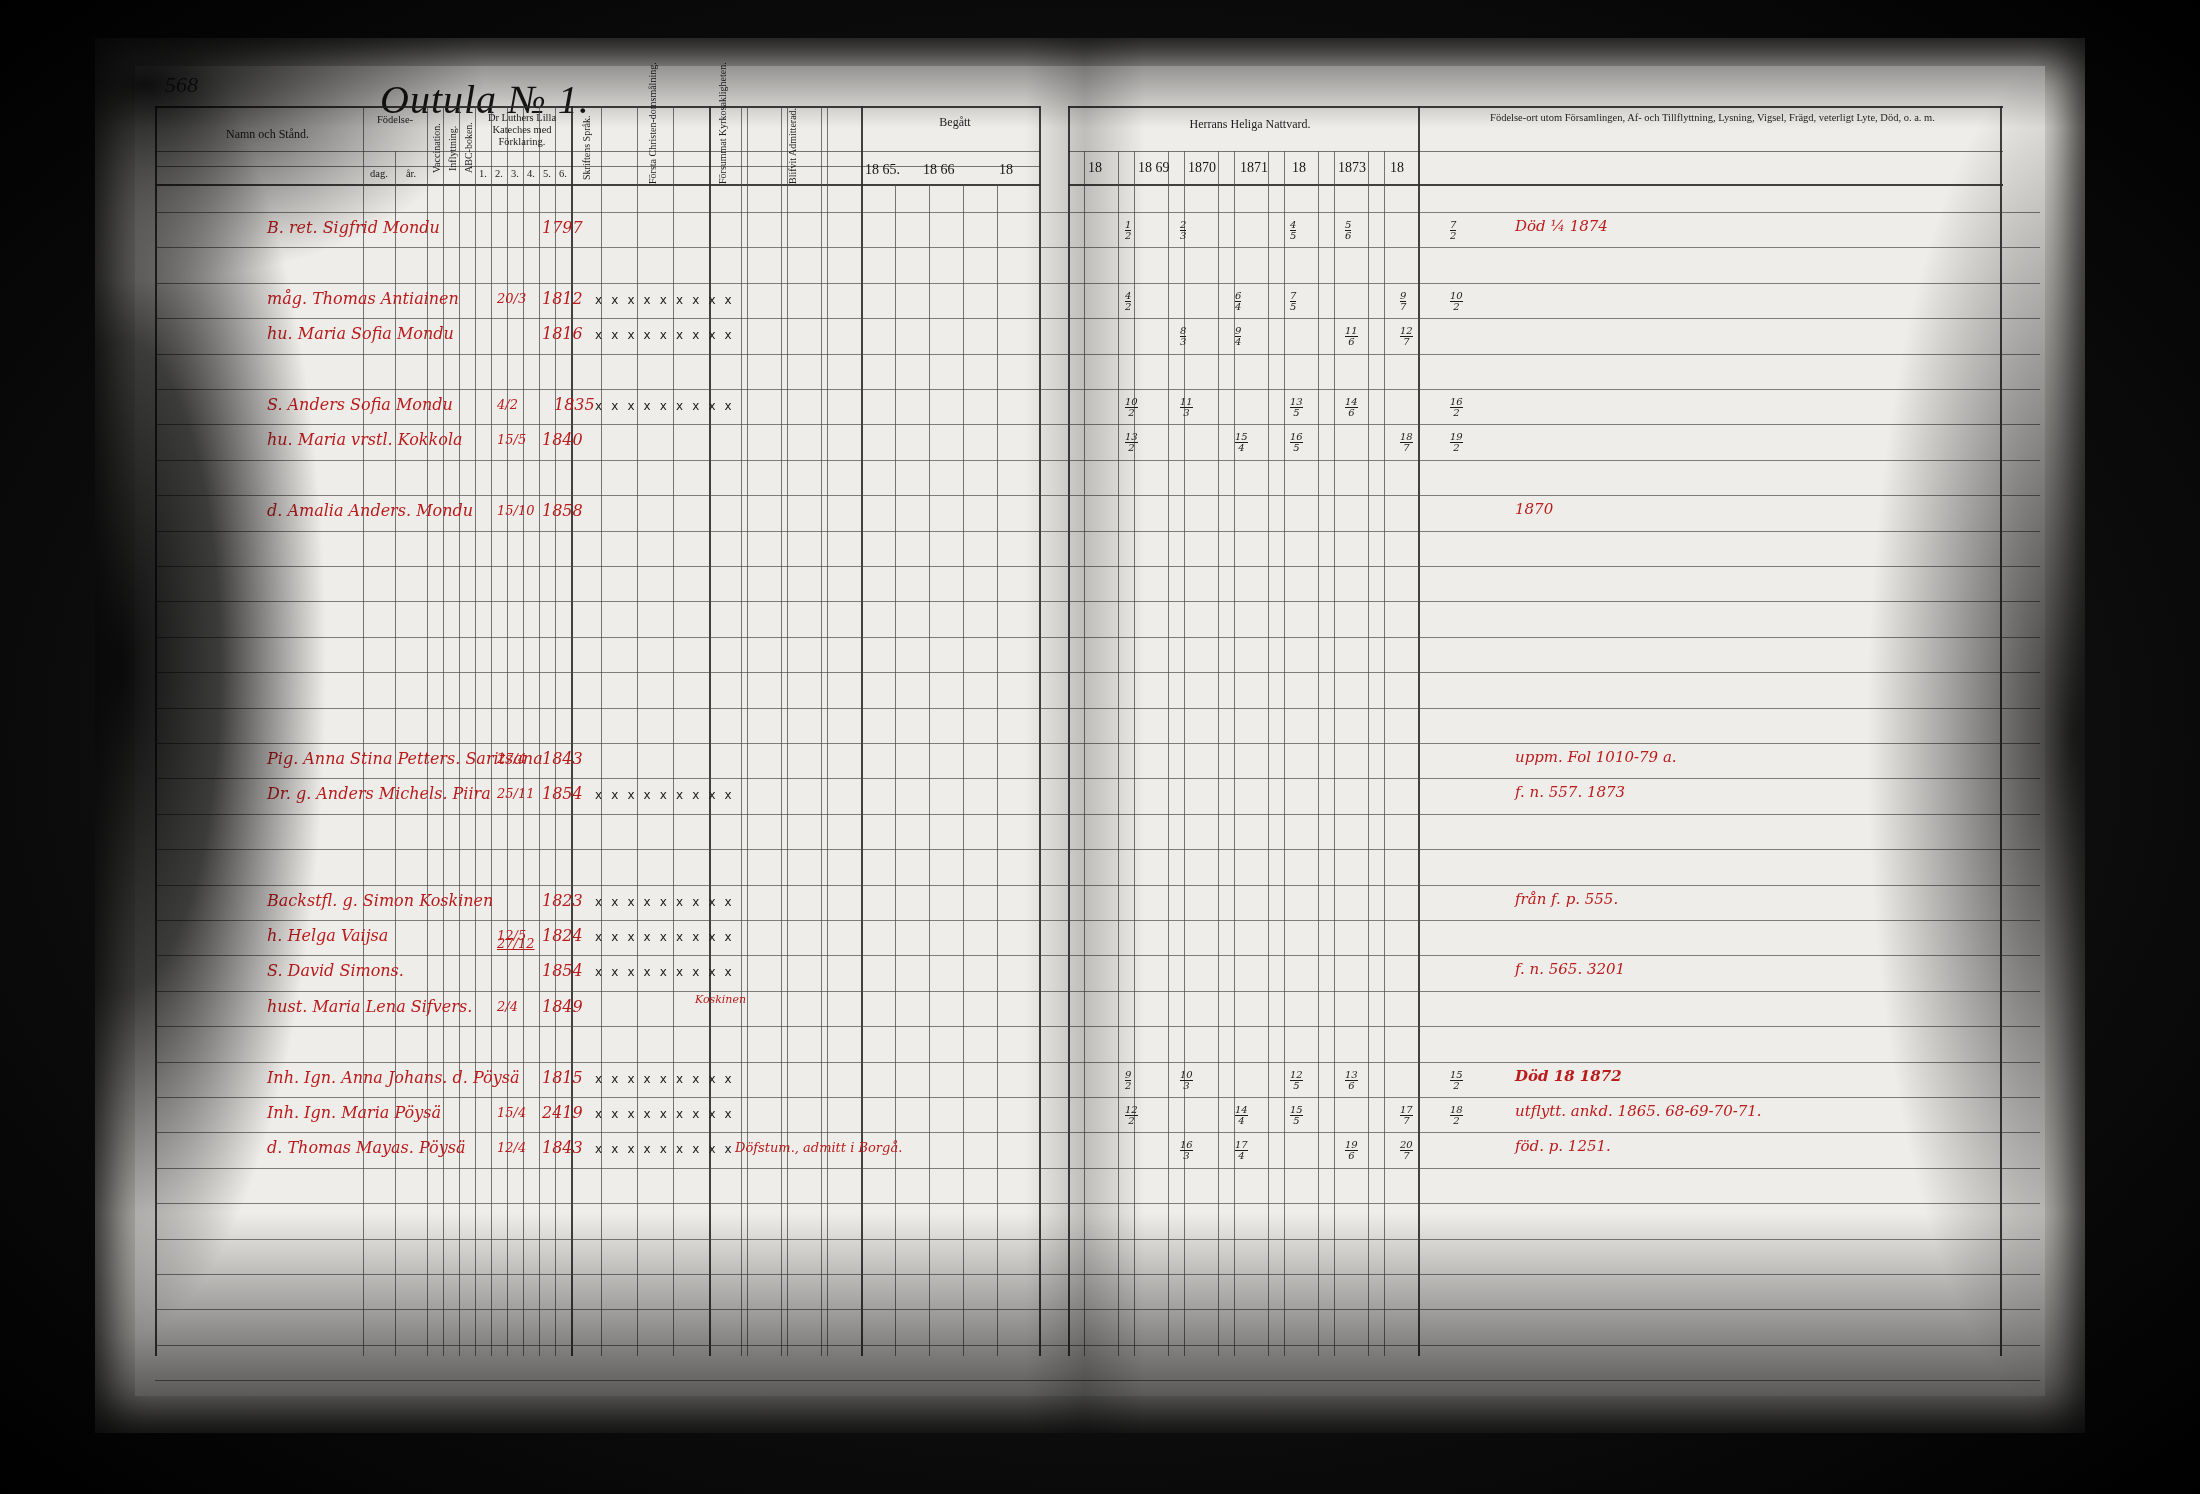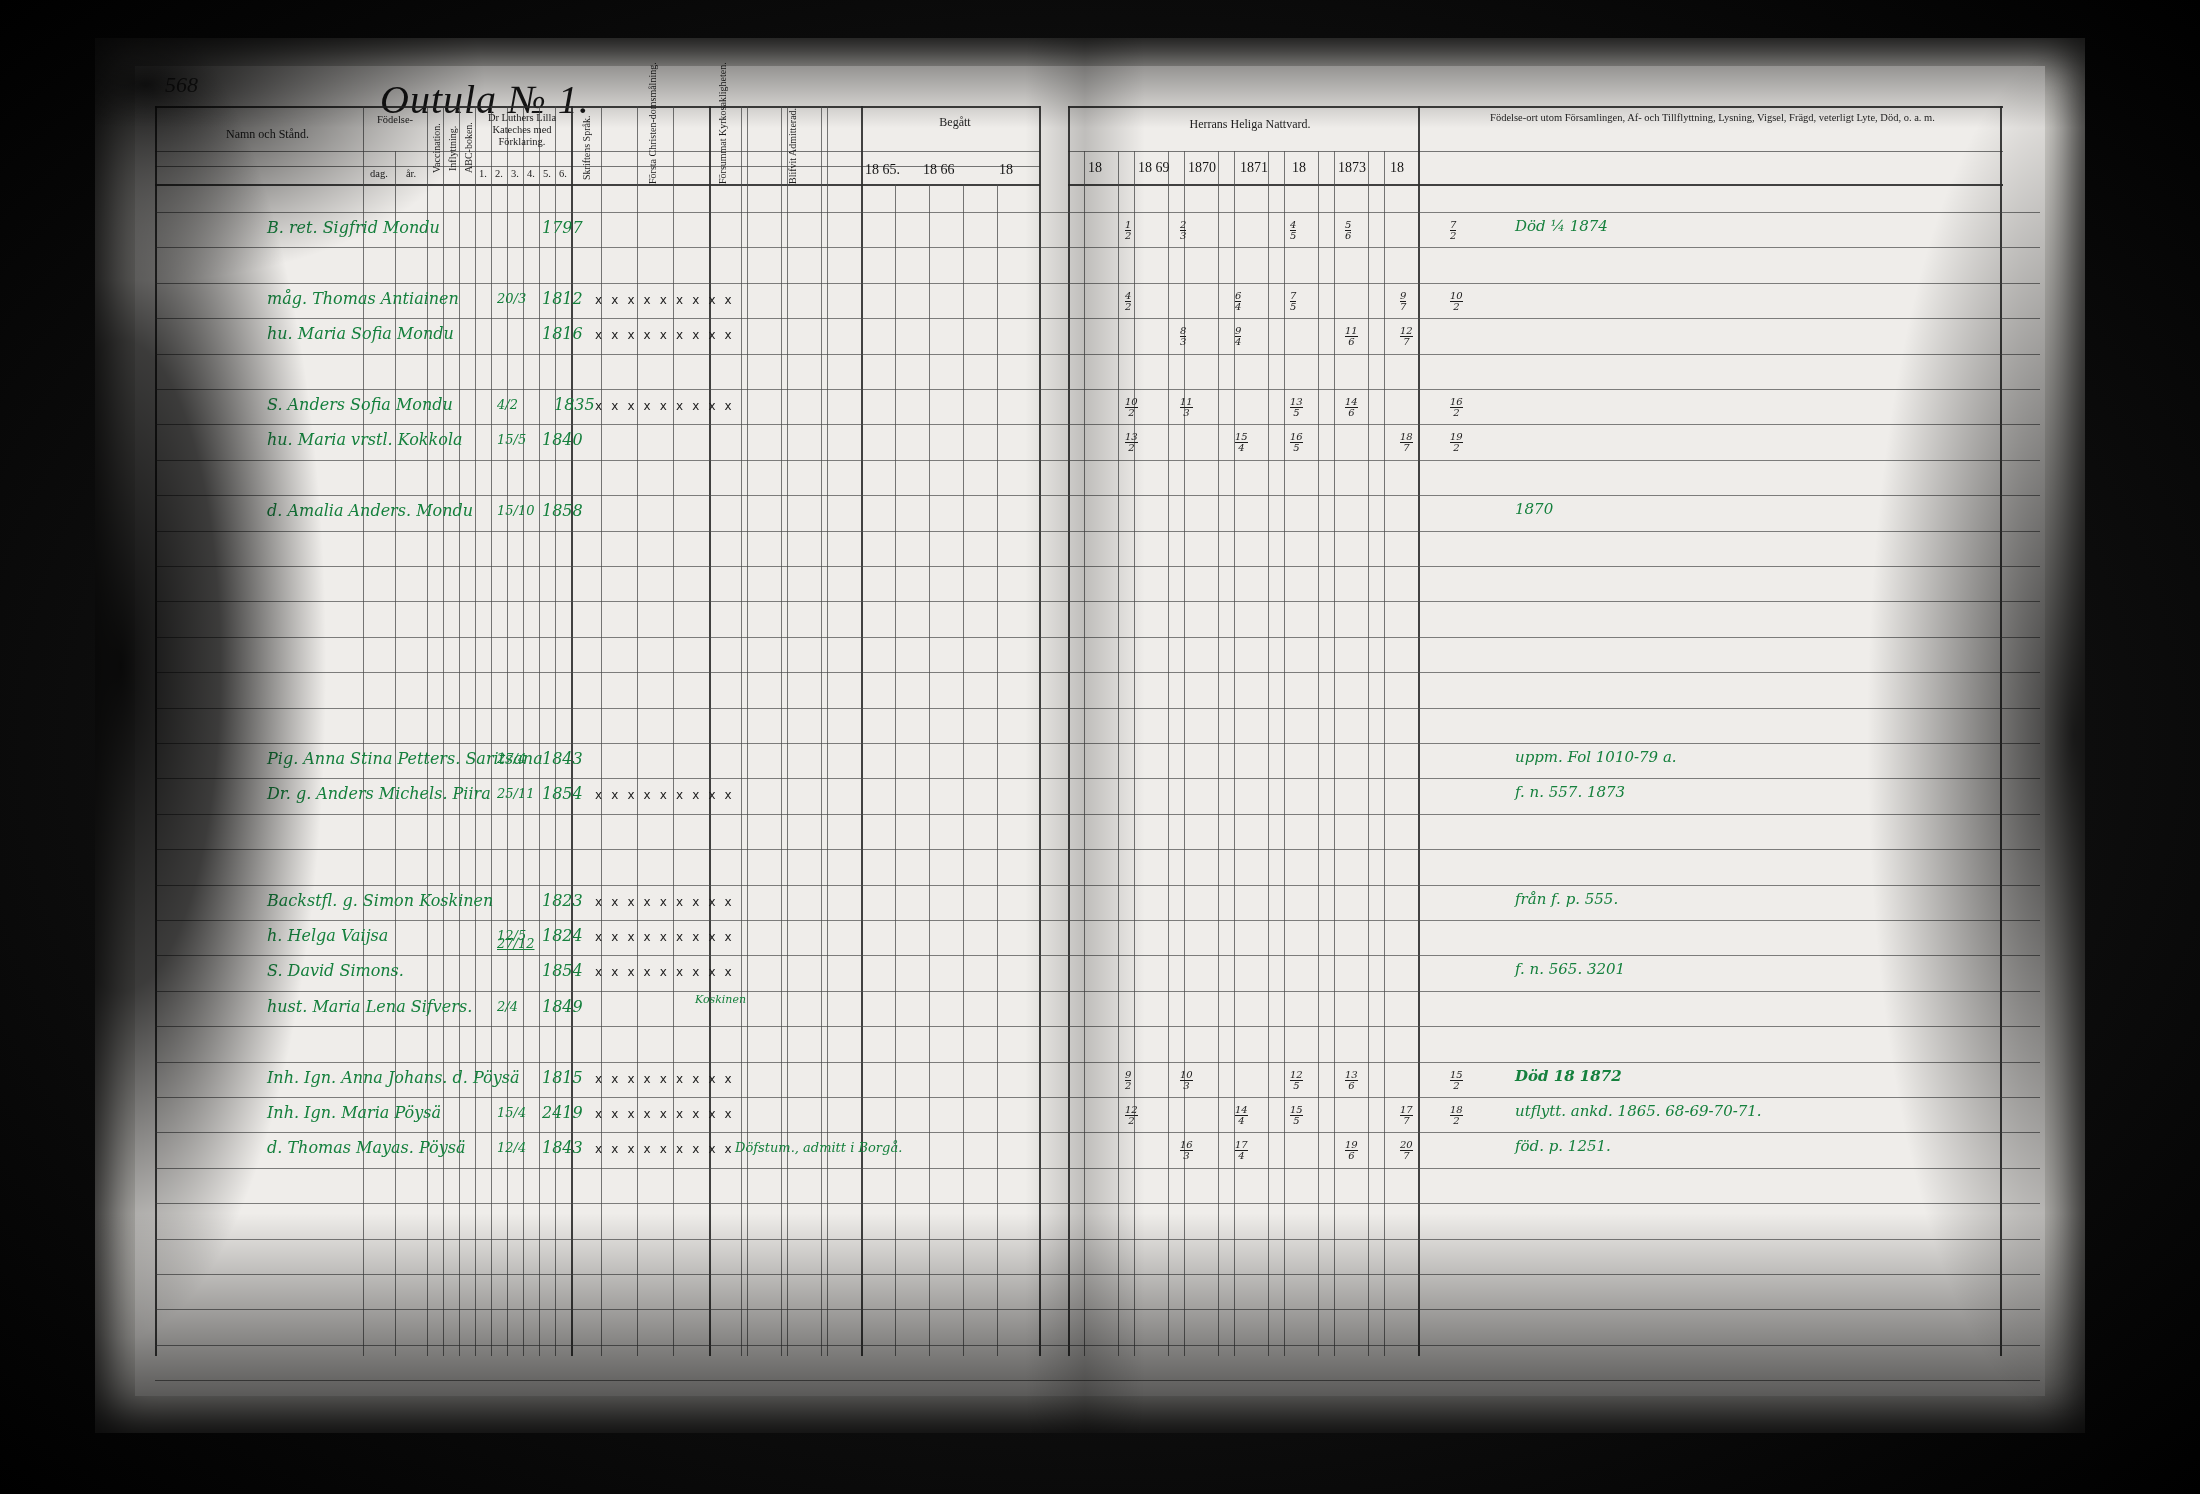--- a/index.html
+++ b/index.html
@@ -46,21 +46,21 @@
   .hdr.small{font-size:10.5px;}
   .hdr.vert{writing-mode:vertical-rl;transform:rotate(180deg);font-size:10px;white-space:nowrap;}
 
   .folio{position:absolute;left:30px;top:6px;font-size:22px;color:#2b2b2b;
      font-family:"Liberation Serif",serif;font-style:italic;opacity:.85;}
   .title{position:absolute;left:245px;top:10px;font-size:40px;color:#171717;
      font-family:"Liberation Serif",serif;font-style:italic;letter-spacing:1px;}
 
   
   .hw{position:absolute;font-family:"DejaVu Serif",serif;font-style:italic;
-      color:#15803d;white-space:nowrap;}
+      color:#b91c1c;white-space:nowrap;}
   .hw.n{font-size:16px;}
   .hw.s{font-size:13px;}
   .hw.xs{font-size:11px;}
   .hw.note{font-size:15px;}
   .frac{position:absolute;font-family:"DejaVu Serif",serif;font-style:italic;
       font-size:10px;color:#1c1c1c;line-height:1.0;text-align:center;}
   .frac u{text-decoration:none;display:block;border-bottom:1px solid #1c1c1c;padding-bottom:0px;}
 
   .xmark{position:absolute;font-size:12px;color:#1d1d1d;font-family:"DejaVu Sans",sans-serif;}
 

